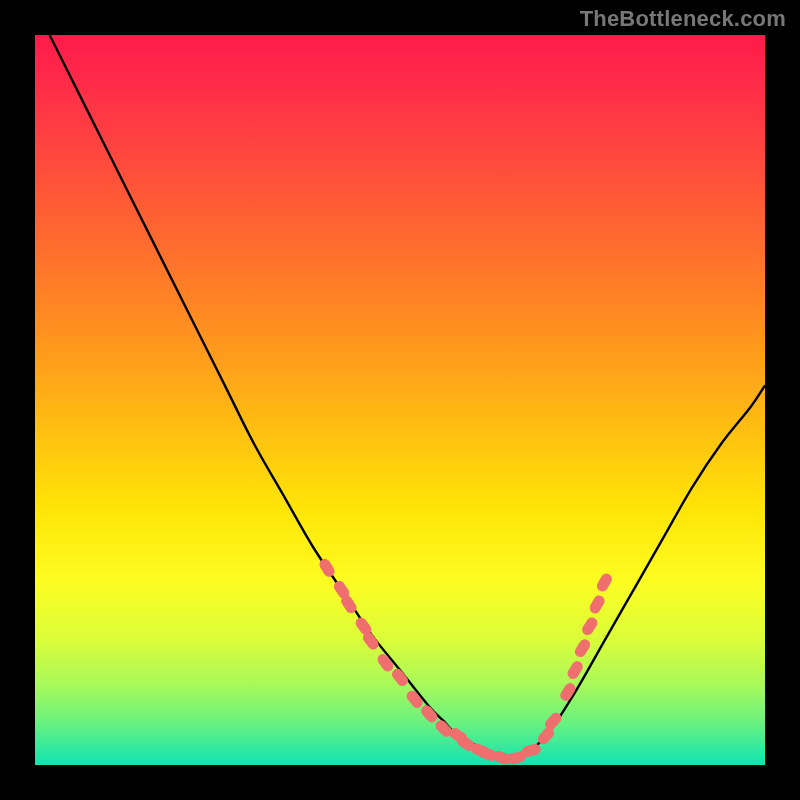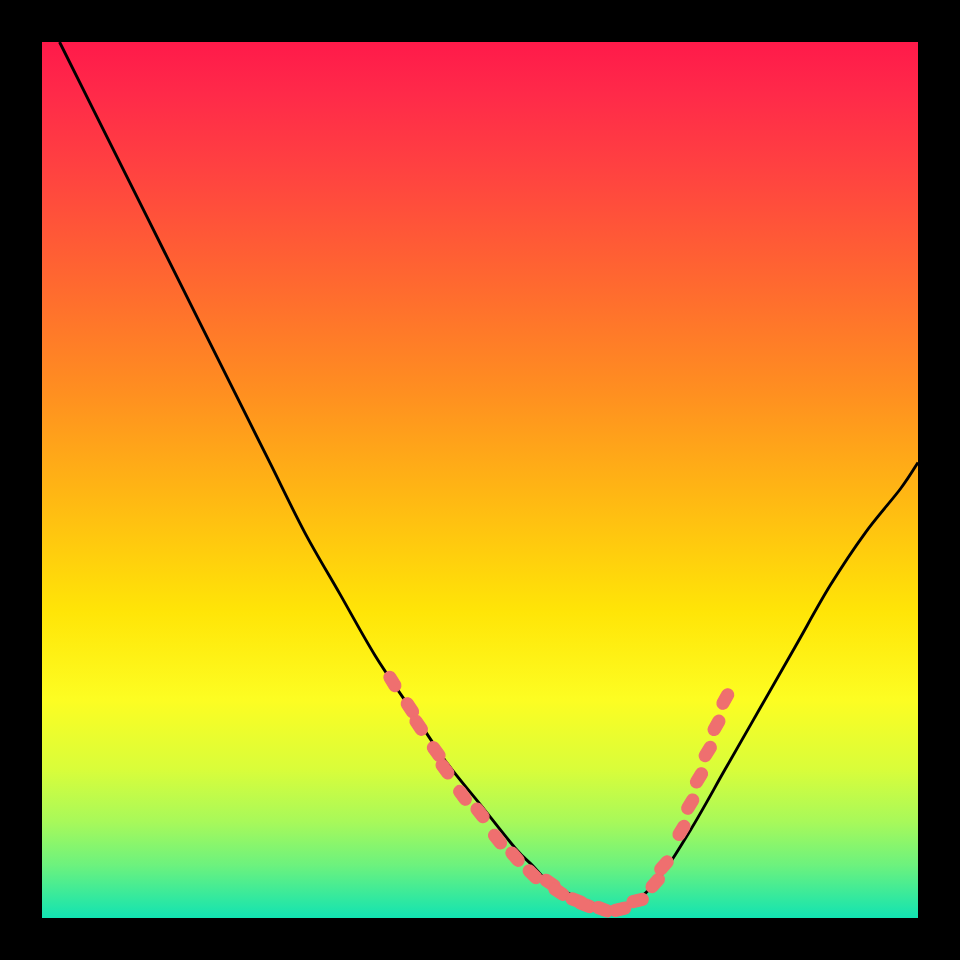--- a/index.html
+++ b/index.html
@@ -90,13 +90,14 @@
         <rect x="509.29999999999995" y="681.2" width="18" height="10" rx="5" ry="5" fill="#ef6f6f" stroke="#ef6f6f" transform="rotate(-48.36646066342981 518.3 686.2)"></rect>
         <rect x="523.9" y="652" width="18" height="10" rx="5" ry="5" fill="#ef6f6f" stroke="#ef6f6f" transform="rotate(-58.39249775375108 532.9 657)"></rect>
         <rect x="531.2" y="630.1" width="18" height="10" rx="5" ry="5" fill="#ef6f6f" stroke="#ef6f6f" transform="rotate(-58.39249775375108 540.2 635.1)"></rect>
         <rect x="538.5" y="608.2" width="18" height="10" rx="5" ry="5" fill="#ef6f6f" stroke="#ef6f6f" transform="rotate(-58.39249775375108 547.5 613.2)"></rect>
         <rect x="545.8" y="586.3" width="18" height="10" rx="5" ry="5" fill="#ef6f6f" stroke="#ef6f6f" transform="rotate(-58.39249775375108 554.8 591.3)"></rect>
         <rect x="553.1" y="564.4" width="18" height="10" rx="5" ry="5" fill="#ef6f6f" stroke="#ef6f6f" transform="rotate(-60.25511870305785 562.1 569.4)"></rect>
         <rect x="560.4" y="542.5" width="18" height="10" rx="5" ry="5" fill="#ef6f6f" stroke="#ef6f6f" transform="rotate(-60.25511870305785 569.4 547.5)"></rect>
       </g>
   </svg>
 
+  <div class="watermark">TheBottleneck.com</div>
 </div>
 
 </body></html>

